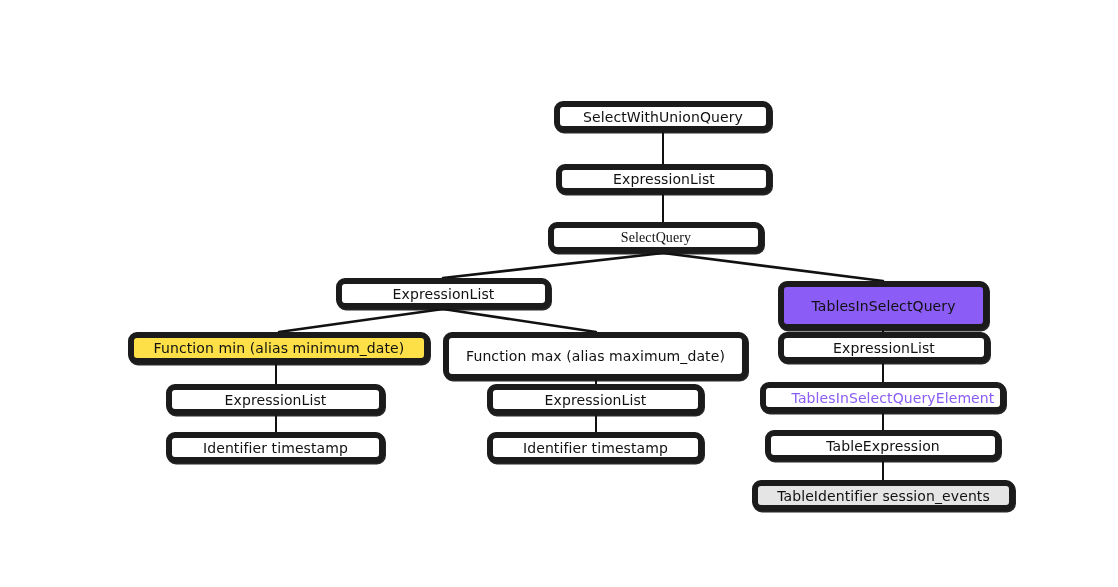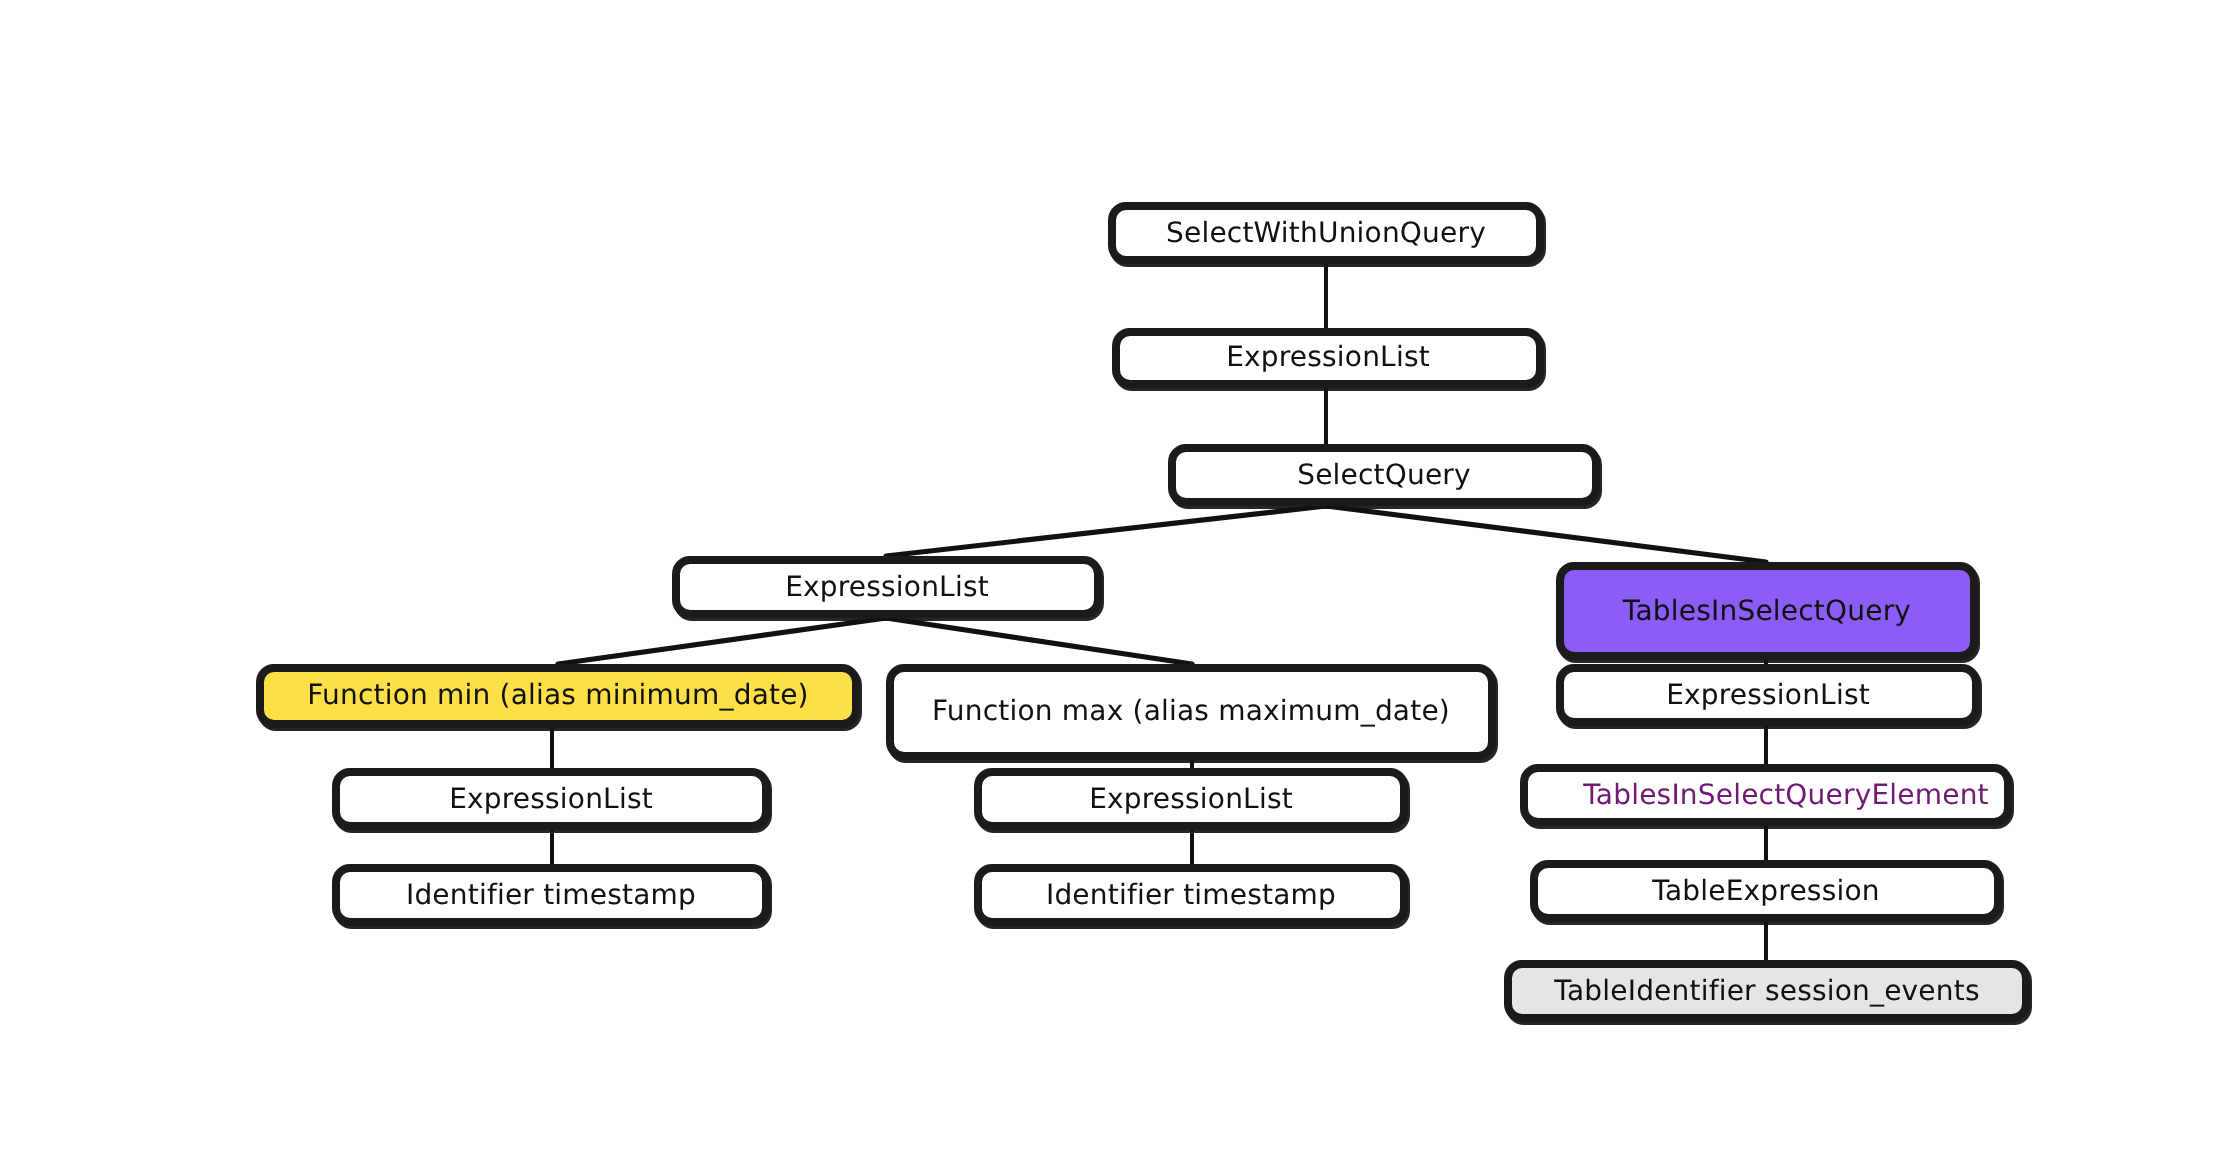--- a/index.html
+++ b/index.html
@@ -31,21 +31,21 @@
   #node-layer {
     position: absolute;
     left: 0; top: 0;
     width: 1118px;
     height: 587px;
   }
   .node {
     position: absolute;
     box-sizing: border-box;
     background: #ffffff;
-    border: 4px solid #4c1d95;
+    border: 6px solid #4c1d95;
     border-radius: 9px;
     display: flex;
     align-items: center;
     justify-content: center;
     color: #111111;
     white-space: nowrap;
     letter-spacing: 0.1px;
     box-shadow: 1px 1.5px 0 rgba(20,20,20,0.92);
   }
   .node-label {
@@ -74,21 +74,21 @@
       <line x1="883" y1="413" x2="883" y2="430" stroke="#111111" stroke-width="2" stroke-linecap="round"></line>
       <line x1="883" y1="461" x2="883" y2="480" stroke="#111111" stroke-width="2" stroke-linecap="round"></line>
     </svg>
   <div id="node-layer">
       <div class="node" style="left: 554px; top: 101px; width: 218px; height: 31px; border-color: rgb(27, 27, 27); background: rgb(255, 255, 255);">
         <span class="node-label" style="font-size: 14px; color: rgb(17, 17, 17);">SelectWithUnionQuery</span>
       </div>
       <div class="node" style="left: 556px; top: 164px; width: 216px; height: 30px; border-color: rgb(27, 27, 27); background: rgb(255, 255, 255);">
         <span class="node-label" style="font-size: 14px; color: rgb(17, 17, 17);">ExpressionList</span>
       </div>
-      <div class="node" style="left: 584px; top: 222px; width: 216px; height: 31px; border-color: rgb(27, 27, 27); background: rgb(255, 255, 255);">
+      <div class="node" style="left: 548px; top: 222px; width: 216px; height: 31px; border-color: rgb(27, 27, 27); background: rgb(255, 255, 255); font-family: Liberation Serif, serif;">
         <span class="node-label" style="font-size: 14px; color: rgb(17, 17, 17);">SelectQuery</span>
       </div>
       <div class="node" style="left: 336px; top: 278px; width: 215px; height: 31px; border-color: rgb(27, 27, 27); background: rgb(255, 255, 255);">
         <span class="node-label" style="font-size: 14px; color: rgb(17, 17, 17);">ExpressionList</span>
       </div>
       <div class="node" style="left: 778px; top: 281px; width: 211px; height: 49px; border-color: rgb(27, 27, 27); background: #8b5cf6;">
         <span class="node-label" style="font-size: 14px; color: rgb(17, 17, 17);">TablesInSelectQuery</span>
       </div>
       <div class="node" style="left: 128px; top: 332px; width: 302px; height: 32px; border-color: rgb(27, 27, 27); background: #fde047;">
         <span class="node-label" style="font-size: 14px; color: rgb(17, 17, 17);">Function min (alias minimum_date)</span>
@@ -105,21 +105,21 @@
       <div class="node" style="left: 778px; top: 332px; width: 212px; height: 31px; border-color: rgb(27, 27, 27); background: rgb(255, 255, 255);">
         <span class="node-label" style="font-size: 14px; color: rgb(17, 17, 17);">ExpressionList</span>
       </div>
       <div class="node" style="left: 166px; top: 432px; width: 219px; height: 31px; border-color: rgb(27, 27, 27); background: rgb(255, 255, 255);">
         <span class="node-label" style="font-size: 14px; color: rgb(17, 17, 17);">Identifier timestamp</span>
       </div>
       <div class="node" style="left: 487px; top: 432px; width: 217px; height: 31px; border-color: rgb(27, 27, 27); background: rgb(255, 255, 255);">
         <span class="node-label" style="font-size: 14px; color: rgb(17, 17, 17);">Identifier timestamp</span>
       </div>
       <div class="node" style="left: 760px; top: 382px; width: 246px; height: 31px; border-color: rgb(27, 27, 27); background: rgb(255, 255, 255);">
-        <span class="node-label" style="font-size: 14px; color: #701a75; margin-left: 20px;">TablesInSelectQueryElement</span>
+        <span class="node-label" style="font-size: 14px; color: #8b5cf6; margin-left: 20px;">TablesInSelectQueryElement</span>
       </div>
       <div class="node" style="left: 765px; top: 430px; width: 236px; height: 31px; border-color: rgb(27, 27, 27); background: rgb(255, 255, 255);">
         <span class="node-label" style="font-size: 14px; color: rgb(17, 17, 17);">TableExpression</span>
       </div>
       <div class="node" style="left: 752px; top: 480px; width: 263px; height: 31px; border-color: rgb(27, 27, 27); background: #e5e5e5;">
         <span class="node-label" style="font-size: 14px; color: rgb(17, 17, 17);">TableIdentifier session_events</span>
       </div>
     </div>
 </div>
 

